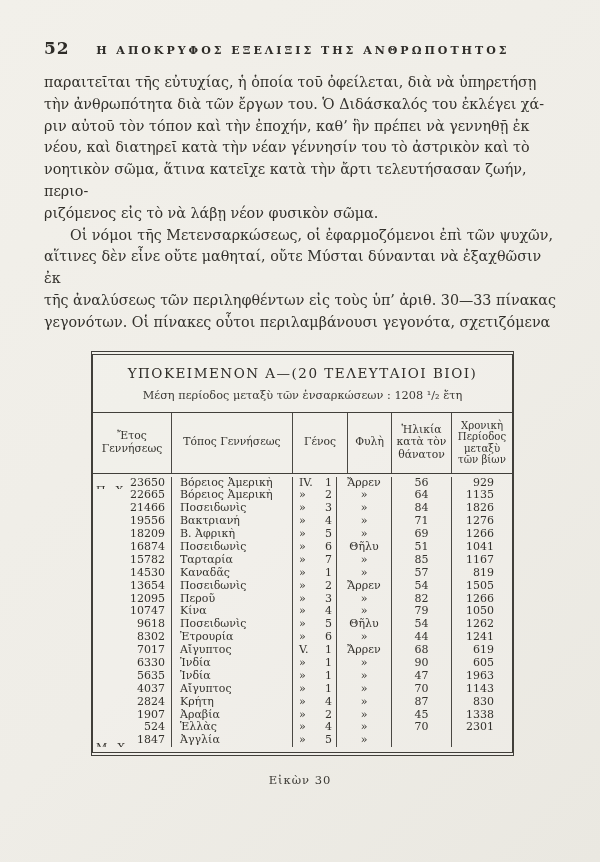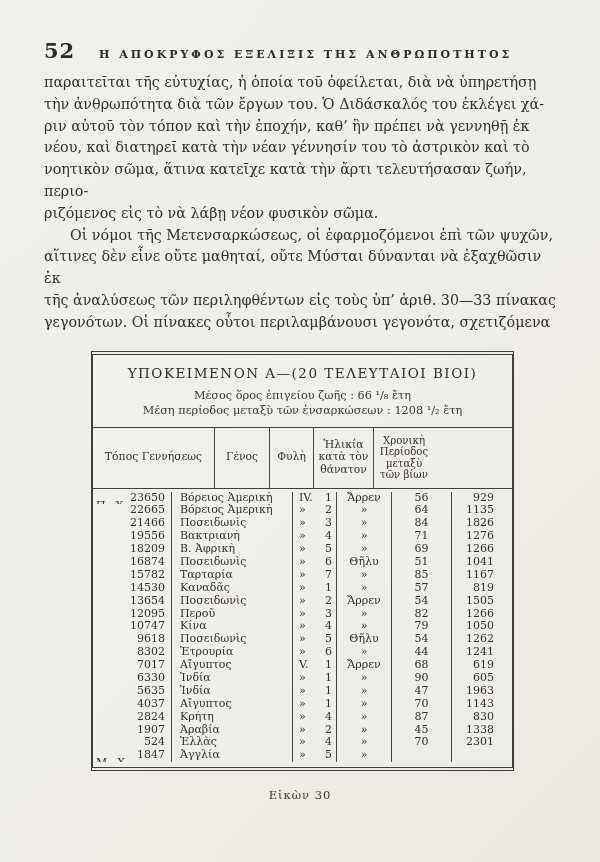--- a/index.html
+++ b/index.html
@@ -11,21 +11,21 @@
     overflow:hidden;
   }
   .page{
     position:relative;width:600px;height:862px;
     background:linear-gradient(135deg,#f2f0ea 0%,#efede7 55%,#eae8e1 100%);
     box-sizing:border-box;
     padding:38px 44px 0 44px;
   }
   
   .pg-header{display:flex;align-items:baseline;height:26px;}
-  .pg-num{font-weight:bold;font-size:21px;letter-spacing:1px;}
+  .pg-num{font-weight:bold;font-size:17px;letter-spacing:1px;}
   .run-head{
     flex:1;text-align:center;font-weight:bold;font-size:11px;
     letter-spacing:3px;padding-right:20px;
   }
   
   .body-text{
     margin:0;font-size:14.3px;line-height:21.8px;
     white-space:pre-line;color:#33312c;
   }
   .p1{margin-top:8px;}
@@ -102,25 +102,25 @@
 νοητικὸν σῶμα, ἅτινα κατεῖχε κατὰ τὴν ἄρτι τελευτήσασαν ζωήν, περιο-
 ριζόμενος εἰς τὸ νὰ λάβῃ νέον φυσικὸν σῶμα.</p>
   <p class="body-text p2">Οἱ νόμοι τῆς Μετενσαρκώσεως, οἱ ἐφαρμοζόμενοι ἐπὶ τῶν ψυχῶν,
 αἵτινες δὲν εἶνε οὔτε μαθηταί, οὔτε Μύσται δύνανται νὰ ἐξαχθῶσιν ἐκ
 τῆς ἀναλύσεως τῶν περιληφθέντων εἰς τοὺς ὑπ’ ἀριθ. 30—33 πίνακας
 γεγονότων. Οἱ πίνακες οὗτοι περιλαμβάνουσι γεγονότα, σχετιζόμενα</p>
 
   <div class="ptable">
     <div class="t-titleblock">
       <div class="t-title">ΥΠΟΚΕΙΜΕΝΟΝ Α—(20 ΤΕΛΕΥΤΑΙΟΙ ΒΙΟΙ)</div>
-      <div class="t-sub">Μέσος ὅρος ἐπιγείου ζωῆς : 66 ¹/₈ ἔτη</div>
       <div class="t-sub">Μέση περίοδος μεταξὺ τῶν ἐνσαρκώσεων : 1208 ¹/₂ ἔτη</div>
     </div>
 
     <div class="t-headrow">
+      <div class="h col-year">Ἔτος Γεννήσεως</div>
       <div class="h col-place">Τόπος Γεννήσεως</div>
       <div class="h col-gender">Γένος</div>
       <div class="h col-race">Φυλὴ</div>
       <div class="h col-age">Ἡλικία κατὰ τὸν θάνατον</div>
       <div class="h col-period">Χρονικὴ Περίοδος μεταξὺ τῶν βίων</div>
     </div>
 
     <div class="t-body" id="t-body">
         <div class="t-row">
     <div class="c c-year">

